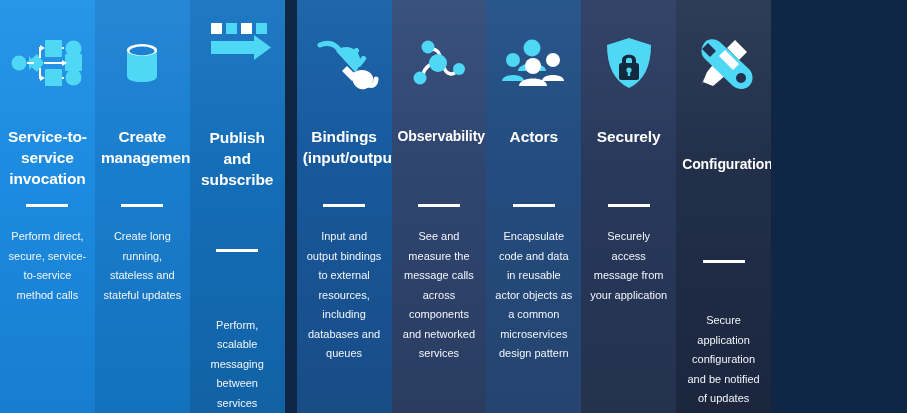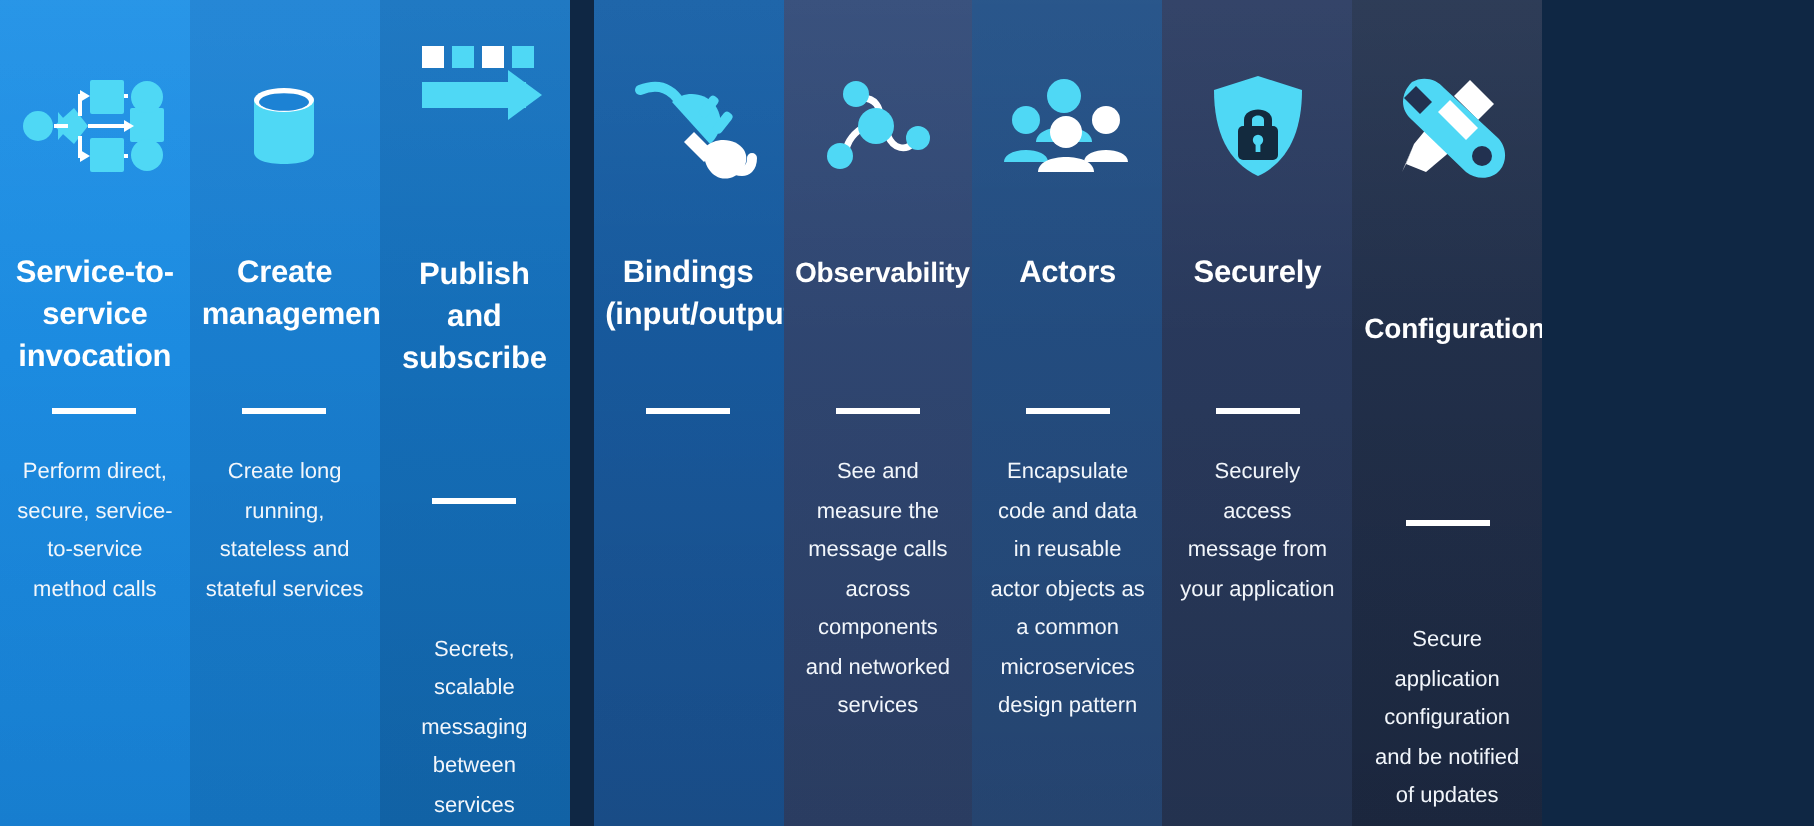--- a/index.html
+++ b/index.html
@@ -117,37 +117,37 @@
   <div class="col" style="background:linear-gradient(180deg,#1c82d4 0%,#1576c4 100%);">
     <div class="icon-wrap">
       <svg width="54" height="54" viewBox="0 0 54 54">
         <path d="M12 14 L12 40 C12 44 18 46 27 46 C36 46 42 44 42 40 L42 14 Z" fill="#4fd8f5"></path>
         <ellipse cx="27" cy="14" rx="15" ry="6" fill="#ffffff"></ellipse>
         <ellipse cx="27" cy="15" rx="12.5" ry="4.4" fill="#1c82d4"></ellipse>
       </svg>
     </div>
     <div class="title">Create management</div>
     <div class="divider"></div>
-    <div class="desc">Create long running, stateless and stateful services</div>
+    <div class="desc">Create long running, stateless and stateful updates</div>
   </div>
 
   <div class="col" style="background:linear-gradient(180deg,#1673c0 0%,#1266ac 100%);gap:44px;">
     <div class="icon-wrap">
       <svg width="72" height="48" viewBox="0 0 72 48">
         <rect x="10" y="6" width="11" height="11" fill="#ffffff"></rect>
         <rect x="25" y="6" width="11" height="11" fill="#4fd8f5"></rect>
         <rect x="40" y="6" width="11" height="11" fill="#ffffff"></rect>
         <rect x="55" y="6" width="11" height="11" fill="#4fd8f5"></rect>
         <rect x="10" y="24" width="52" height="13" fill="#4fd8f5"></rect>
         <polygon points="53,18 70,30.5 53,43" fill="#4fd8f5"></polygon>
       </svg>
     </div>
     <div class="title">Publish and subscribe</div>
     <div class="divider"></div>
-    <div class="desc">Secrets, scalable messaging between services</div>
+    <div class="desc">Perform, scalable messaging between services</div>
   </div>
 
   <div class="col" style="background:linear-gradient(180deg,#155fa6 0%,#1a4f8c 100%);margin-left:12px;">
     <div class="icon-wrap">
       <svg width="72" height="60" viewBox="0 0 72 60">
         <g fill="none" stroke="#4fd8f5" stroke-width="5" stroke-linecap="round">
           <path d="M12 12 C22 8 28 12 32 18"></path>
         </g>
         <g fill="#4fd8f5">
           <path d="M28 18 C34 12 44 13 49 19 C54 25 53 34 47 39 Z"></path>
@@ -158,20 +158,21 @@
           <path d="M44 41 C50 35 60 36 64 42 C67 47 64 54 57 56 C49 58 43 50 44 41 Z"></path>
           <path d="M39 33 L49 43 L44 48 L34 38 Z"></path>
         </g>
         <g fill="none" stroke="#ffffff" stroke-width="5" stroke-linecap="round">
           <path d="M60 52 C66 54 68 50 68 46"></path>
         </g>
       </svg>
     </div>
     <div class="title">Bindings (input/output)</div>
     <div class="divider"></div>
+    <div class="desc">Input and output bindings to external resources, including databases and queues</div>
   </div>
 
   <div class="col" style="background:linear-gradient(180deg,#314a78 0%,#2c3f65 100%);">
     <div class="icon-wrap">
       <svg width="60" height="52" viewBox="0 0 60 52">
         <g fill="none" stroke="#ffffff" stroke-width="3.4" stroke-linecap="round">
           <path d="M22 12 C29 12 31 17 31 21"></path>
           <path d="M22 27 C16 31 14 36 14 39"></path>
           <path d="M35 31 C38 38 44 38 47 35"></path>
         </g>

